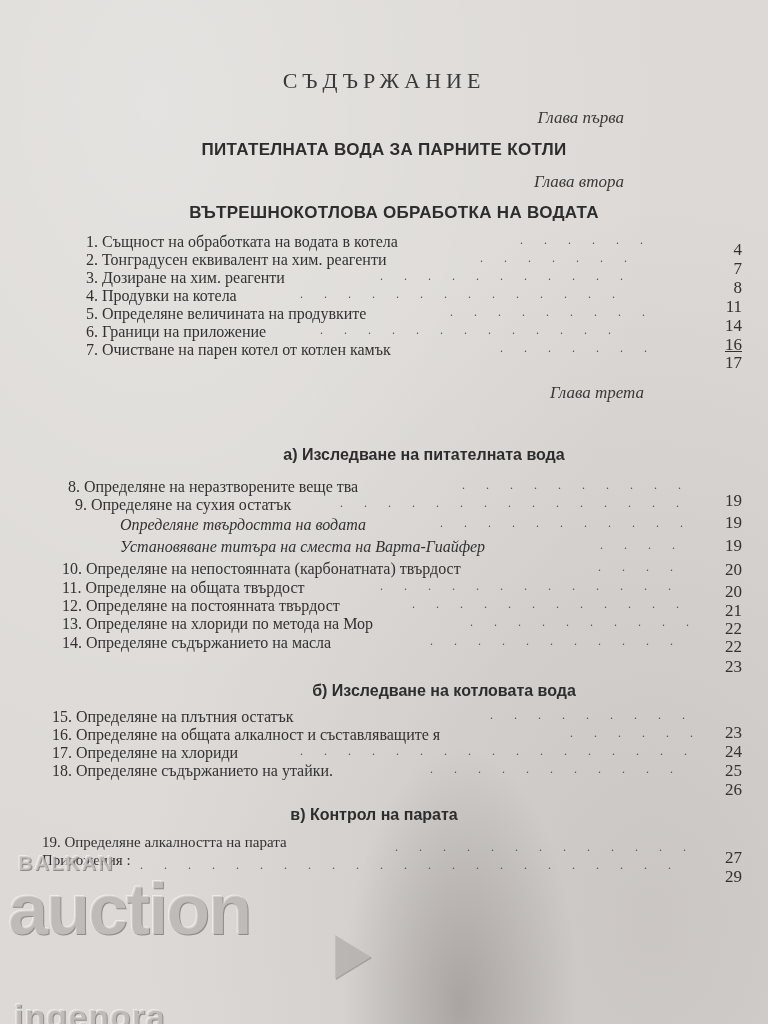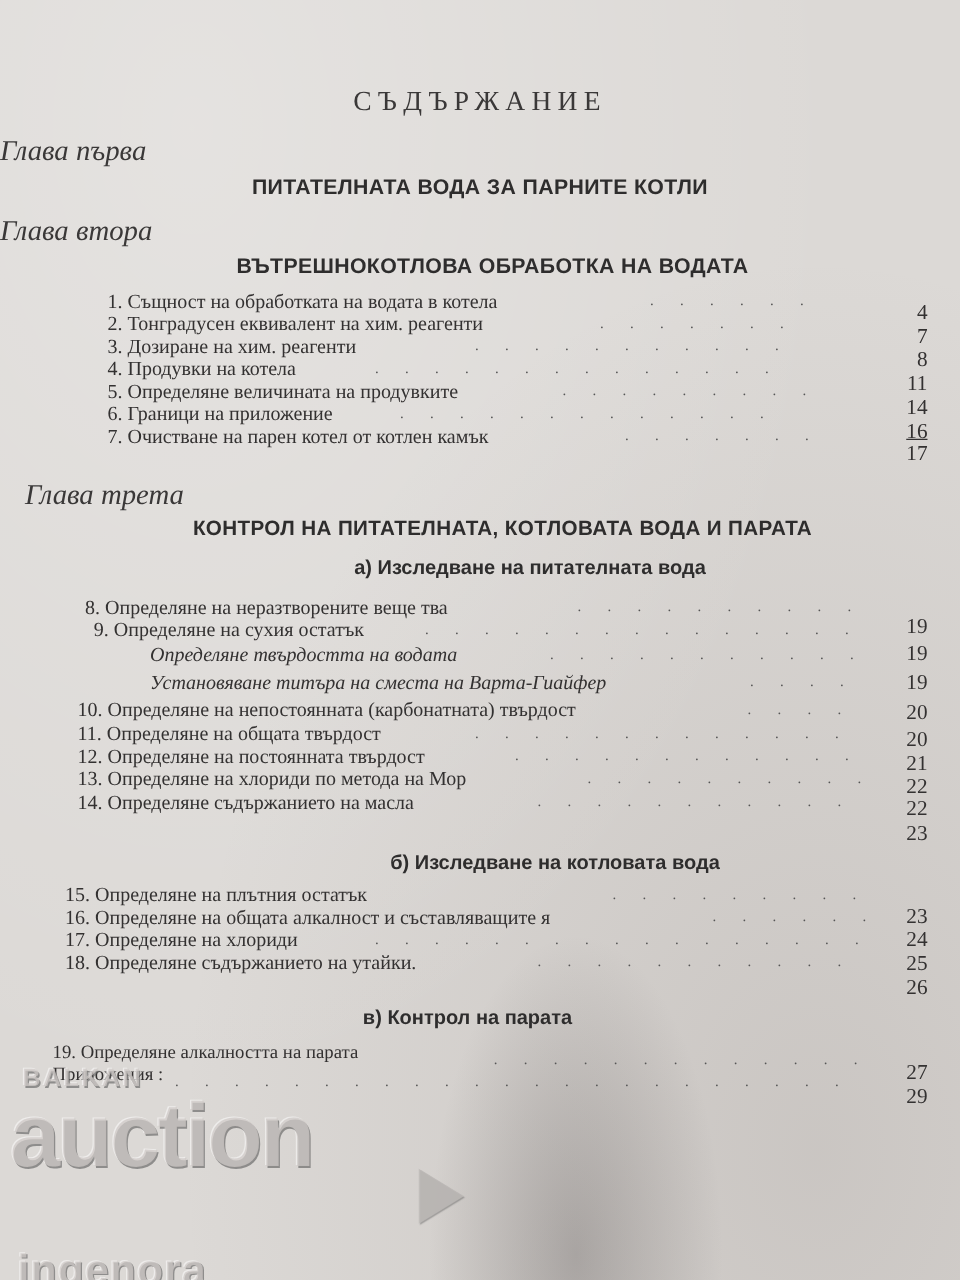--- a/index.html
+++ b/index.html
@@ -13,22 +13,22 @@
     font-family: "Liberation Serif", "DejaVu Serif", serif;
     color: #2b2a2a;
   }
   .page { position: absolute; inset: 0; }
   .abs { position: absolute; white-space: nowrap; }
   .title {
     top: 68px; left: 0; width: 768px; text-align: center;
     font-size: 22px; letter-spacing: 5px; color: #3a3838;
   }
   .chap-label {
-    left: 0; width: 624px; text-align: left;
-    font-style: italic; font-size: 23px; color: #3a3838;
+    left: 0; width: 624px; text-align: right;
+    font-style: italic; font-size: 17px; color: #3a3838;
   }
   .chap-title {
     left: 0; width: 768px; text-align: center;
     font-family: "Liberation Sans", "DejaVu Sans", sans-serif;
     font-weight: bold; font-size: 17px; letter-spacing: 0.3px; color: #2e2d2d;
   }
   .sub-title {
     left: 0; width: 768px; text-align: center;
     font-family: "Liberation Sans", "DejaVu Sans", sans-serif;
     font-weight: bold; font-size: 16px; color: #2e2d2d;
@@ -97,21 +97,20 @@
     <div class="abs entry" style="top:323px; left:86px;"><span>6.</span> <span>Граници на приложение</span></div>
     <div class="dots" style="top:323px; left:320px; width:400px;">. . . . . . . . . . . . .</div>
     <div class="pg" style="top:336px;text-decoration:underline;">16</div>
 
     <div class="abs entry" style="top:341px; left:86px;"><span>7.</span> <span>Очистване на парен котел от котлен камък</span></div>
     <div class="dots" style="top:341px; left:500px; width:220px;">. . . . . . .</div>
     <div class="pg" style="top:354px;">17</div>
   </div>
 
   <div class="abs chap-label" style="top:383px; left:20px;">Глава трета</div>
-  <div class="abs chap-title" style="top:414px; left:52px; width:700px; font-size:16.5px;">КОНТРОЛ НА ПИТАТЕЛНАТА, КОТЛОВАТА ВОДА И ПАРАТА</div>
 
   <div class="abs sub-title" style="top:446px; left:40px;">а) Изследване на питателната вода</div>
 
   <div>
     <div class="abs entry" style="top:478px; left:68px;"><span>8.</span> <span>Определяне на неразтворените веще тва</span></div>
     <div class="dots" style="top:478px; left:462px; width:240px;">. . . . . . . . . . . . .</div>
     <div class="pg" style="top:492px;">19</div>
 
     <div class="abs entry" style="top:496px; left:75px;"><span>9.</span> <span>Определяне на сухия остатък</span></div>
     <div class="dots" style="top:496px; left:340px; width:362px;">. . . . . . . . . . . . . . . . . . .</div>

